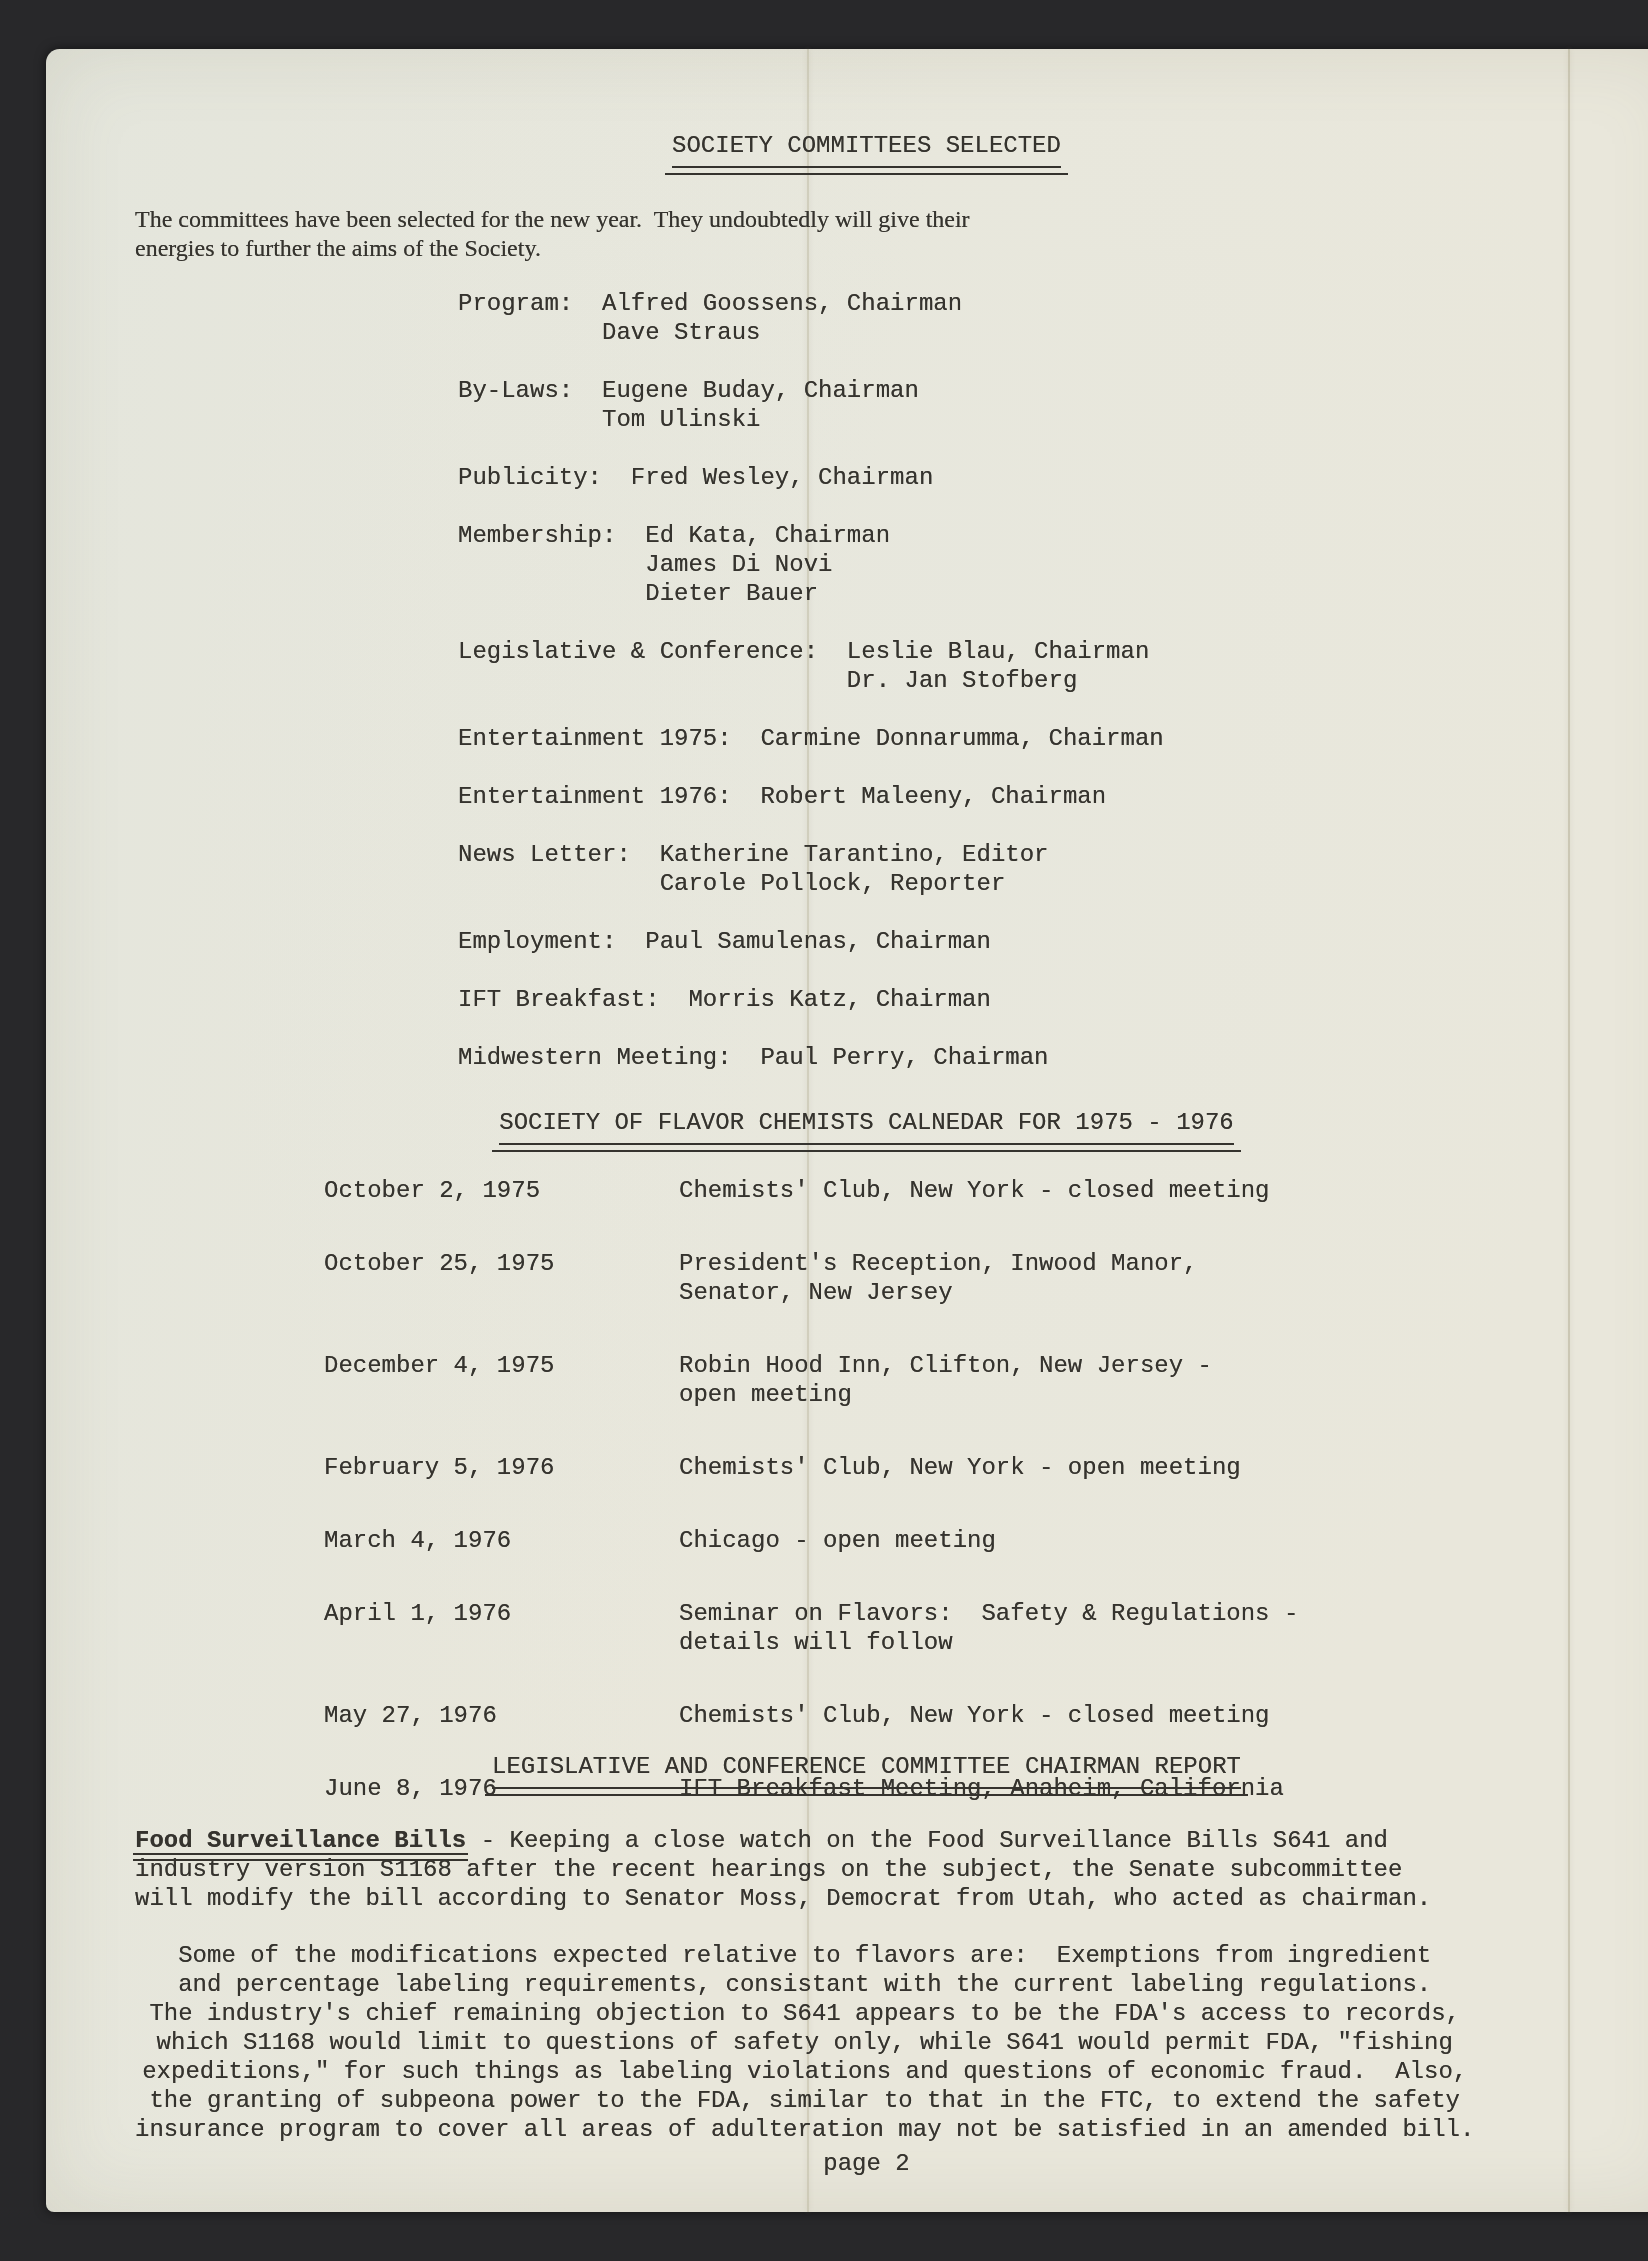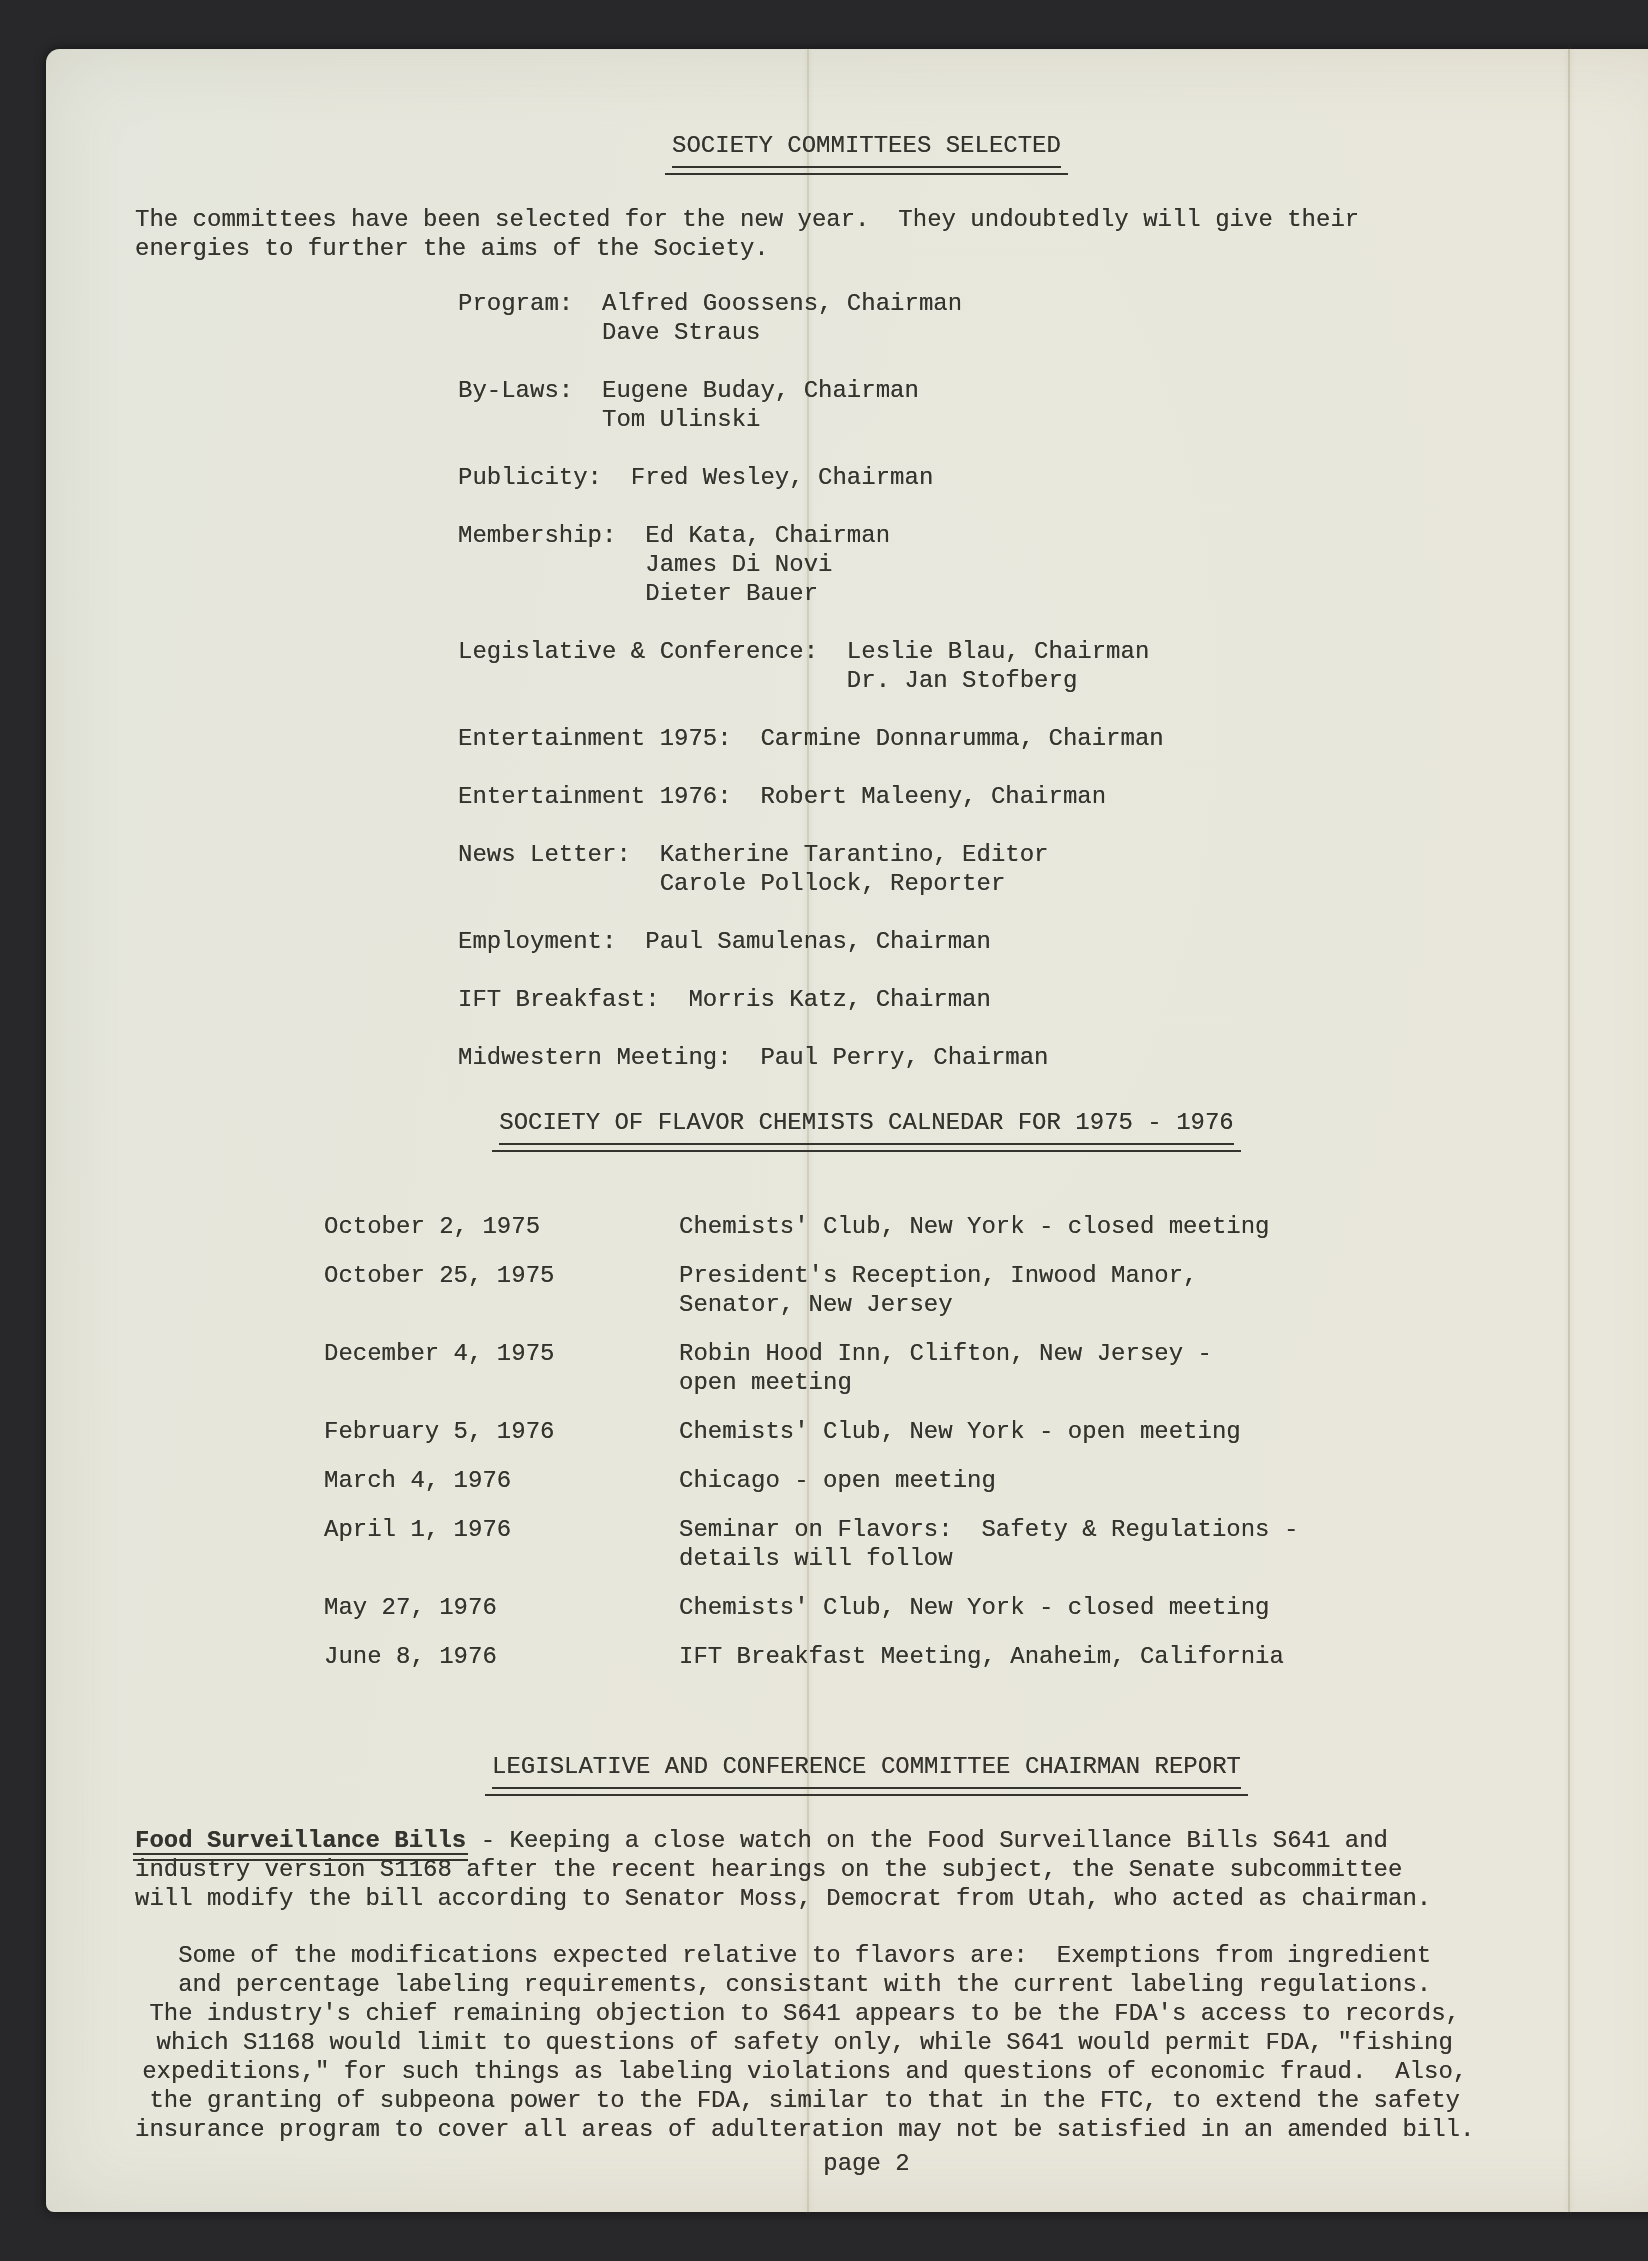--- a/index.html
+++ b/index.html
@@ -61,24 +61,23 @@
     line-height: 29px;
     padding-bottom: 6.3px;
     border-bottom: 2.9px solid #35332e;
     text-shadow: 0 0 0.6px rgba(43,41,36,0.65);
   }
   .block { position: absolute; }
   .entry { margin-bottom: 29px; }
   .calendar-grid {
     display: grid;
     grid-template-columns: 355px auto;
-    row-gap: 20px;
+    row-gap: 44px;
     justify-items: start;
     align-items: start;
-    margin-top: 36px;
   }
   .ul2 { position: relative; font-weight: bold; }
   .ul2::before, .ul2::after {
     content: "";
     position: absolute;
     left: -1.7px;
     right: -1.7px;
     height: 2.3px;
     background: #35332e;
   }
@@ -97,21 +96,21 @@
 <div class="stage">
   <div class="paper">
 
     <div class="crease crease-center"></div>
     <div class="crease crease-right"></div>
 
     <div class="hwrap" style="top:82px">
       <span class="dblu"><span class="in">SOCIETY COMMITTEES SELECTED</span></span>
     </div>
 
-    <div class="block" id="intro" style="left:89px; top:156px;">
+    <div class="block" id="intro" style="left:89px; top:156px;font-family:Liberation Serif, serif;">
         <div class="line">The committees have been selected for the new year.  They undoubtedly will give their</div>
         <div class="line">energies to further the aims of the Society.</div>
       </div>
 
     <div class="block" id="committees" style="left:412px; top:240px;">
         <div class="entry">
           <div class="line">Program:  Alfred Goossens, Chairman</div>
           <div class="line">          Dave Straus</div>
         </div>
         <div class="entry">

